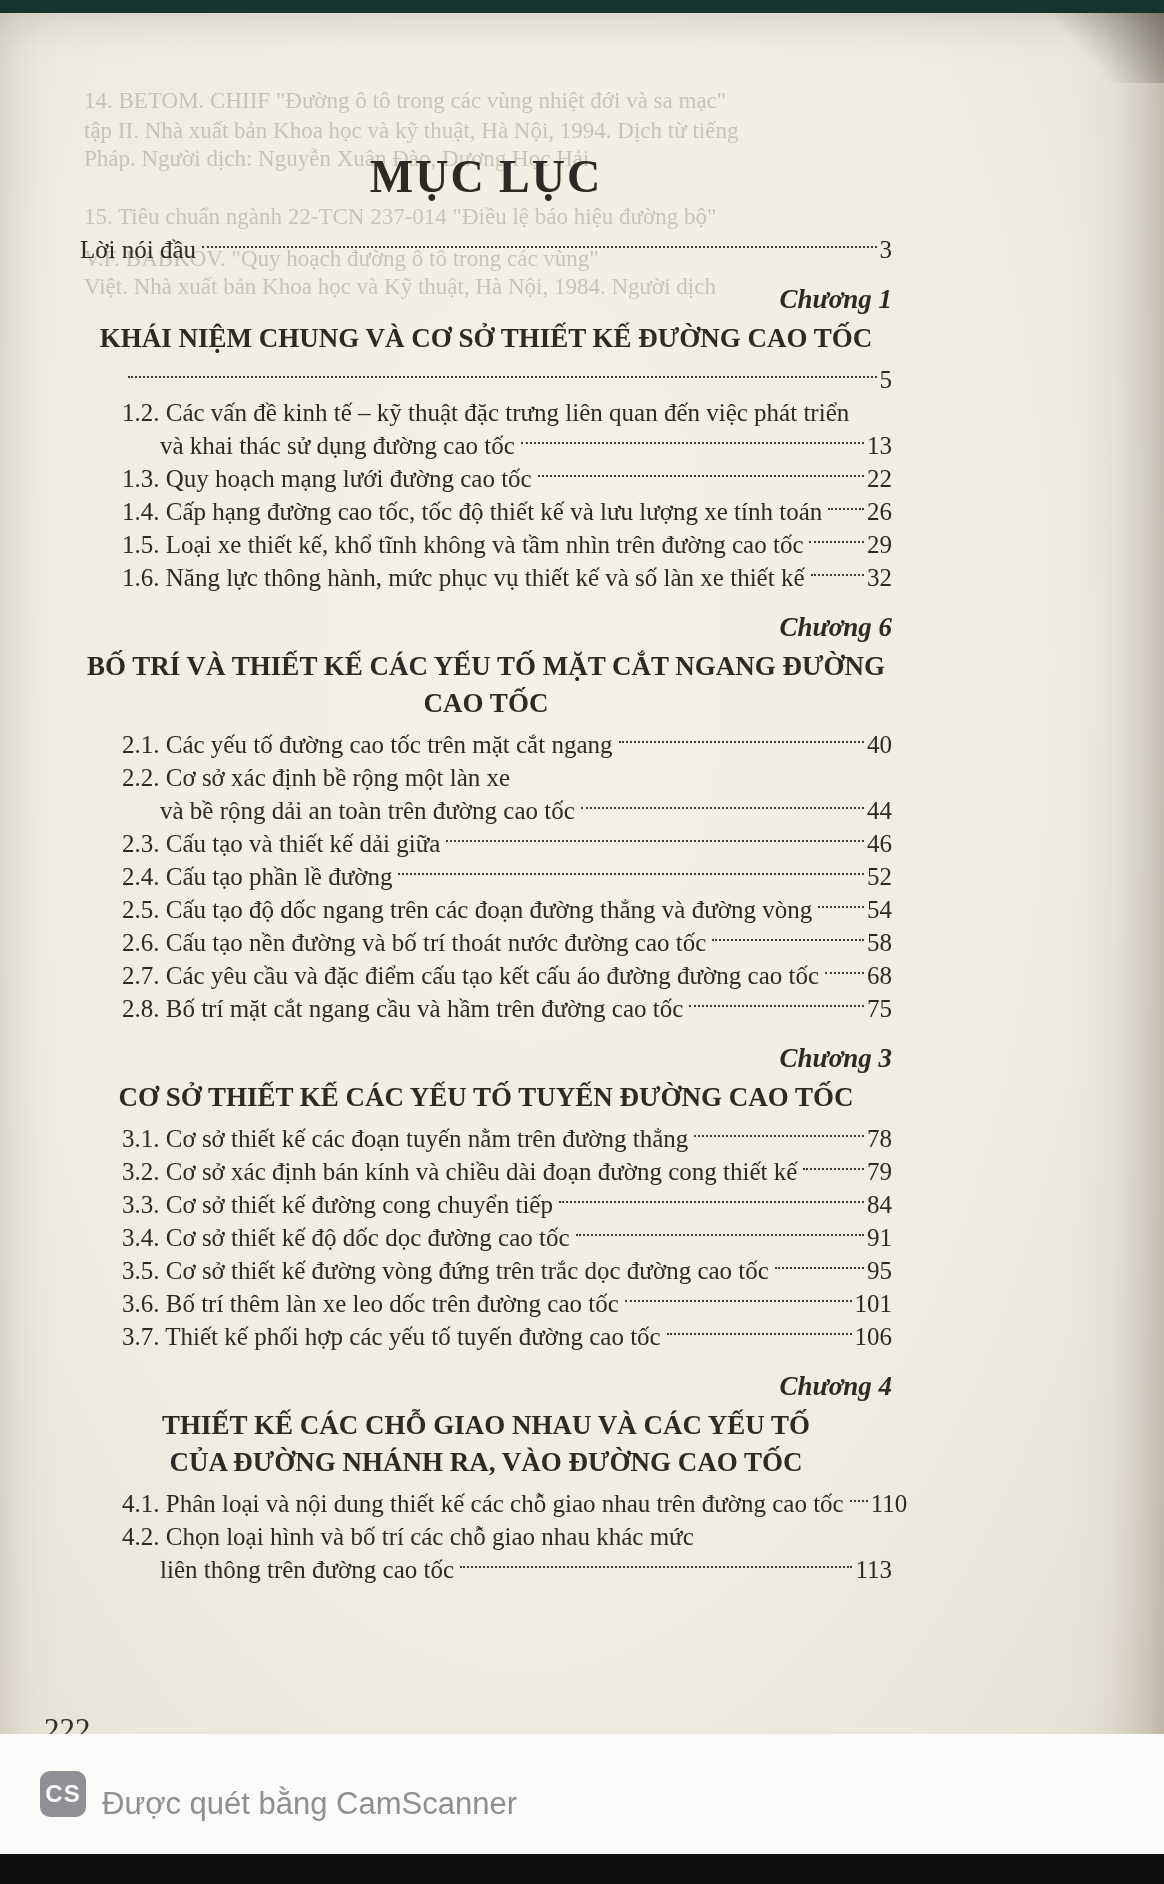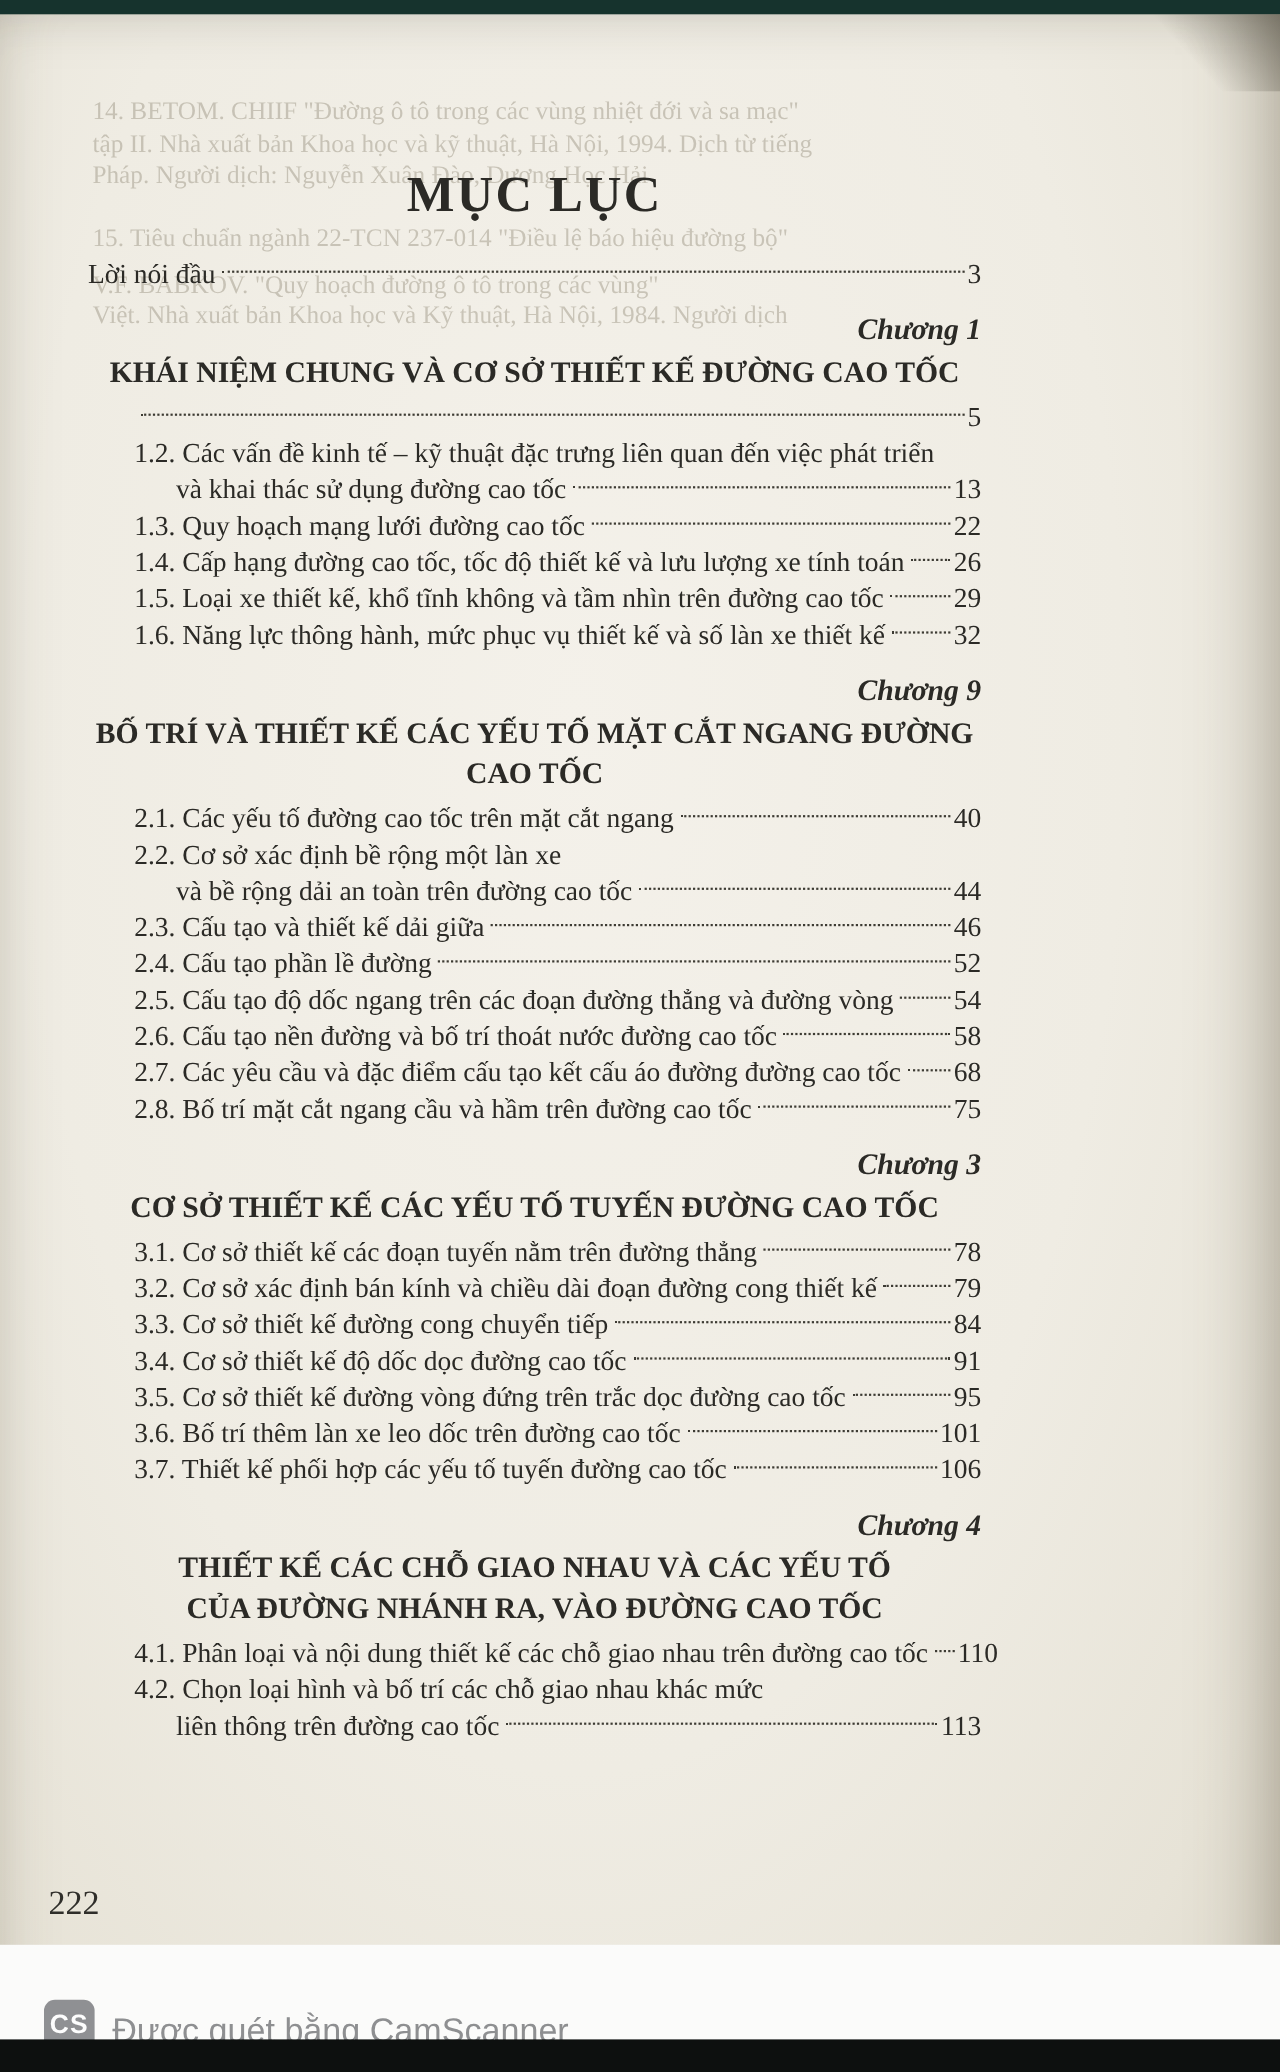--- a/index.html
+++ b/index.html
@@ -29,22 +29,22 @@
   .toc-row .txt{white-space:nowrap;}
   .leader{flex:1 1 auto;border-bottom:2.6px dotted #3d3b33;margin:0 3px 5px 6px;min-width:18px;}
   .pg{white-space:nowrap;}
   .row-entry{margin-left:42px;}
   .row-cont{margin-left:80px;}
   .row-preface{margin-left:0;margin-bottom:10px;}
   .chapter-label{text-align:right;font-weight:bold;font-style:italic;font-size:27px;
     margin-top:17px;margin-bottom:4px;}
   .chapter-title{text-align:center;font-weight:bold;font-size:27px;line-height:37px;margin-bottom:6px;}
   .page-num{position:absolute;left:44px;top:1712px;font-size:31px;color:#2f2e2a;}
-  .scan-footer{position:absolute;left:0;right:0;bottom:20px;height:96px;background:#fbfbfa;
-    display:flex;align-items:flex-end;padding-left:40px;box-sizing:border-box;
+  .scan-footer{position:absolute;left:0;right:0;bottom:30px;height:120px;background:#fbfbfa;
+    display:flex;align-items:center;padding-left:40px;box-sizing:border-box;
     font-family:"Liberation Sans","DejaVu Sans",sans-serif;}
   .cs-logo{width:46px;height:46px;border-radius:10px;background:#8f9093;color:#fdfdfd;
     display:flex;align-items:center;justify-content:center;font-weight:bold;font-size:24px;
     letter-spacing:1px;}
   .ws-text{margin-left:16px;font-size:31px;color:#8e8f91;margin-top:20px;}
   .scan-bottom-bar{position:absolute;left:0;right:0;bottom:0;height:30px;background:#0d100f;}
 </style>
 </head>
 <body>
 
@@ -98,21 +98,21 @@
         <div class="toc-row row-entry">
           <span class="txt">1.5. Loại xe thiết kế, khổ tĩnh không và tầm nhìn trên đường cao tốc</span>
           <span class="leader"></span>
           <span class="pg">29</span>
         </div>
         <div class="toc-row row-entry">
           <span class="txt">1.6. Năng lực thông hành, mức phục vụ thiết kế và số làn xe thiết kế</span>
           <span class="leader"></span>
           <span class="pg">32</span>
         </div>
-        <div class="chapter-label">Chương 9</div>
+        <div class="chapter-label">Chương 6</div>
         <div class="chapter-title">
           <div>BỐ TRÍ VÀ THIẾT KẾ CÁC YẾU TỐ  MẶT CẮT NGANG ĐƯỜNG CAO TỐC</div>
         </div>
         <div class="toc-row row-entry">
           <span class="txt">2.1. Các yếu tố đường cao tốc trên mặt cắt ngang</span>
           <span class="leader"></span>
           <span class="pg">40</span>
         </div>
         <div class="toc-row row-entry">
           <span class="txt">2.2. Cơ sở xác định bề rộng một làn xe</span>

